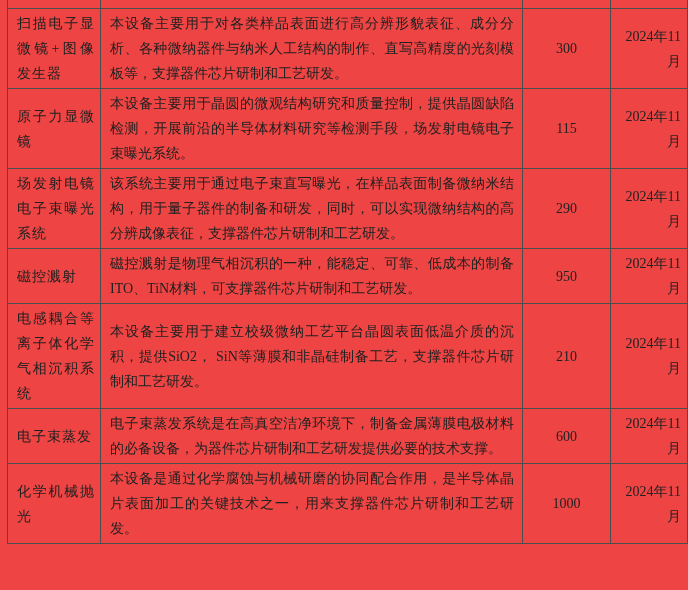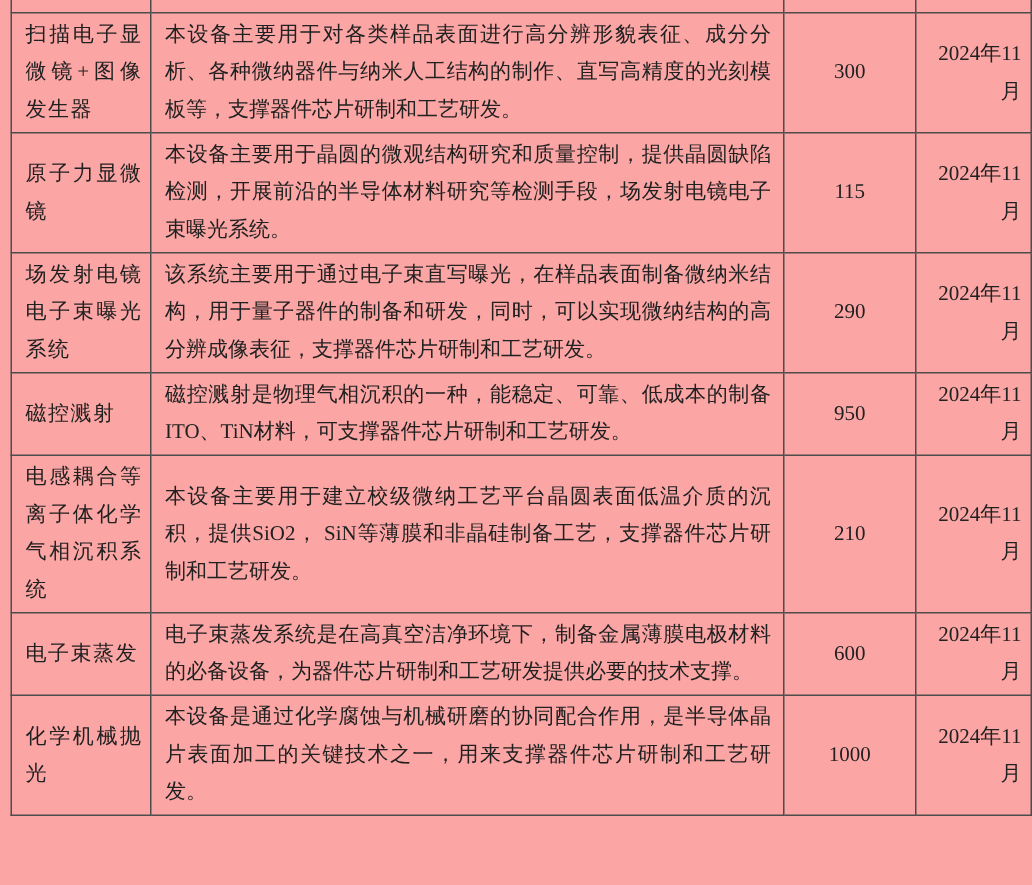--- a/index.html
+++ b/index.html
@@ -5,21 +5,21 @@
   html, body {
     margin: 0;
     padding: 0;
     background: #ffffff;
   }
   .page {
     position: relative;
     width: 688px;
     height: 590px;
     overflow: hidden;
-    background: #fca5a5;
+    background: #ef4444;
   }
   table.equip-table {
     position: absolute;
     left: 7px;
     top: -30px;
     width: 680px;
     border-collapse: collapse;
     table-layout: fixed;
     font-family: "Liberation Serif", "DejaVu Serif", serif;
     color: #212121;

